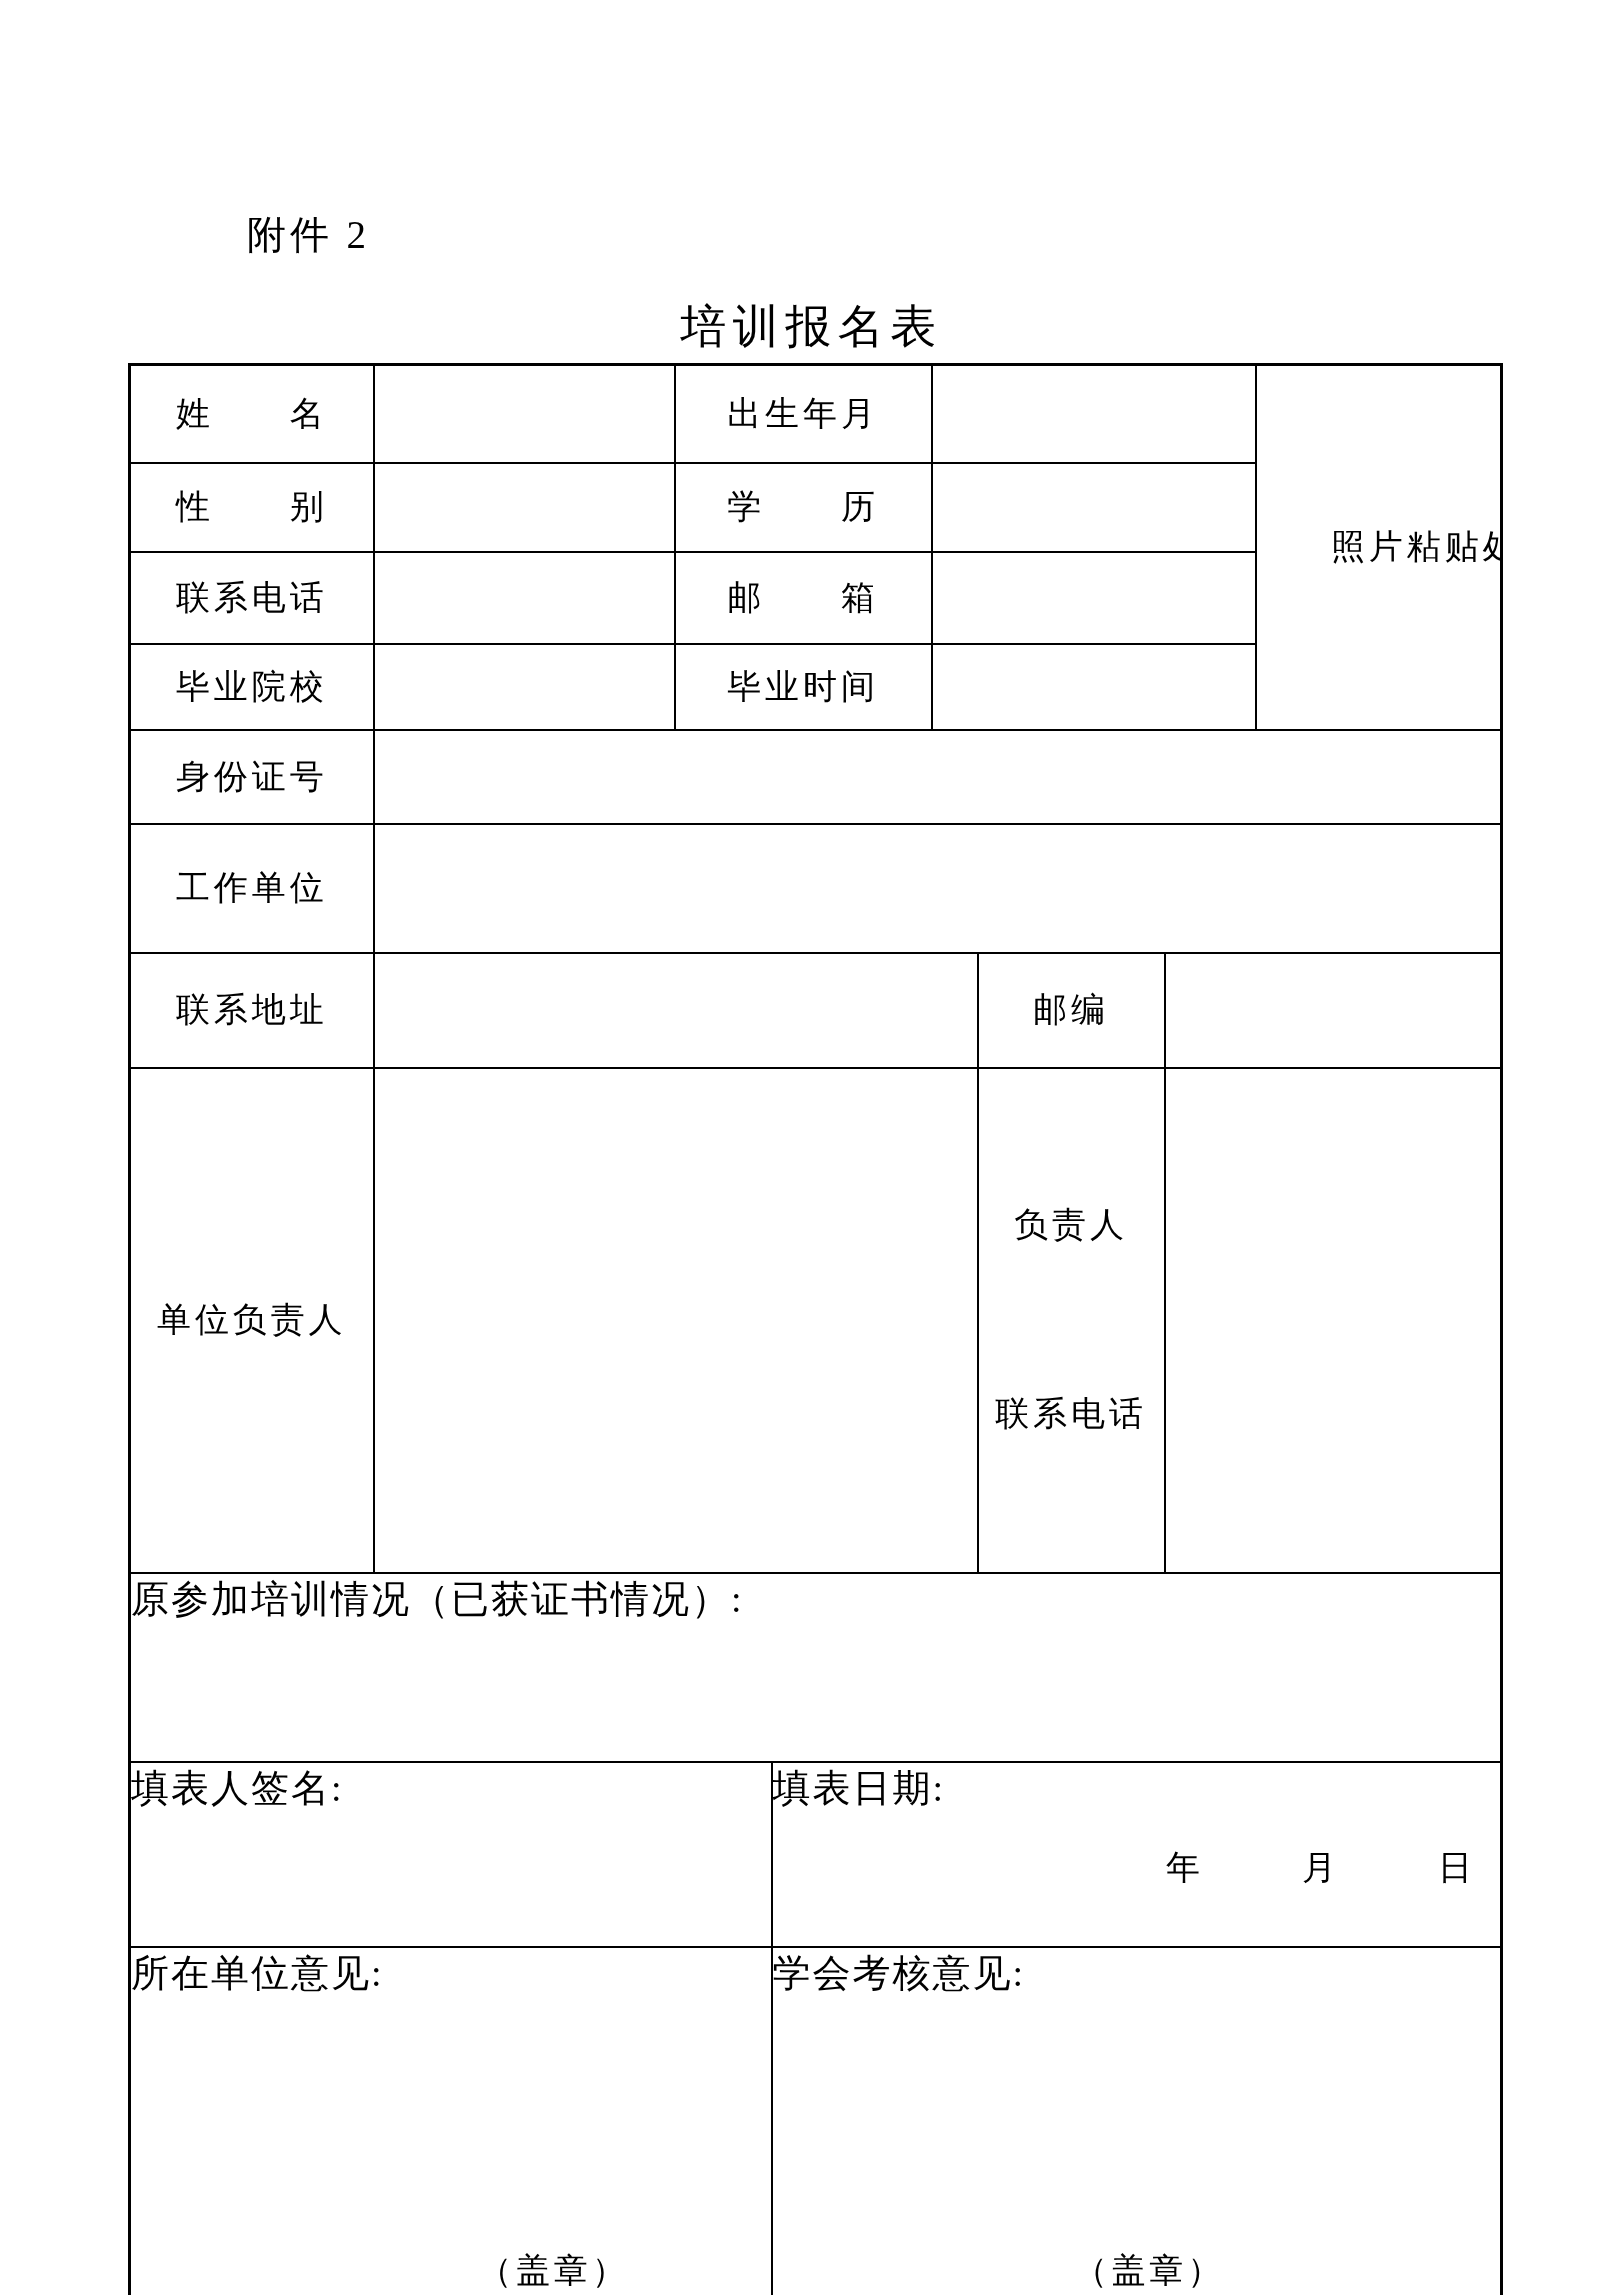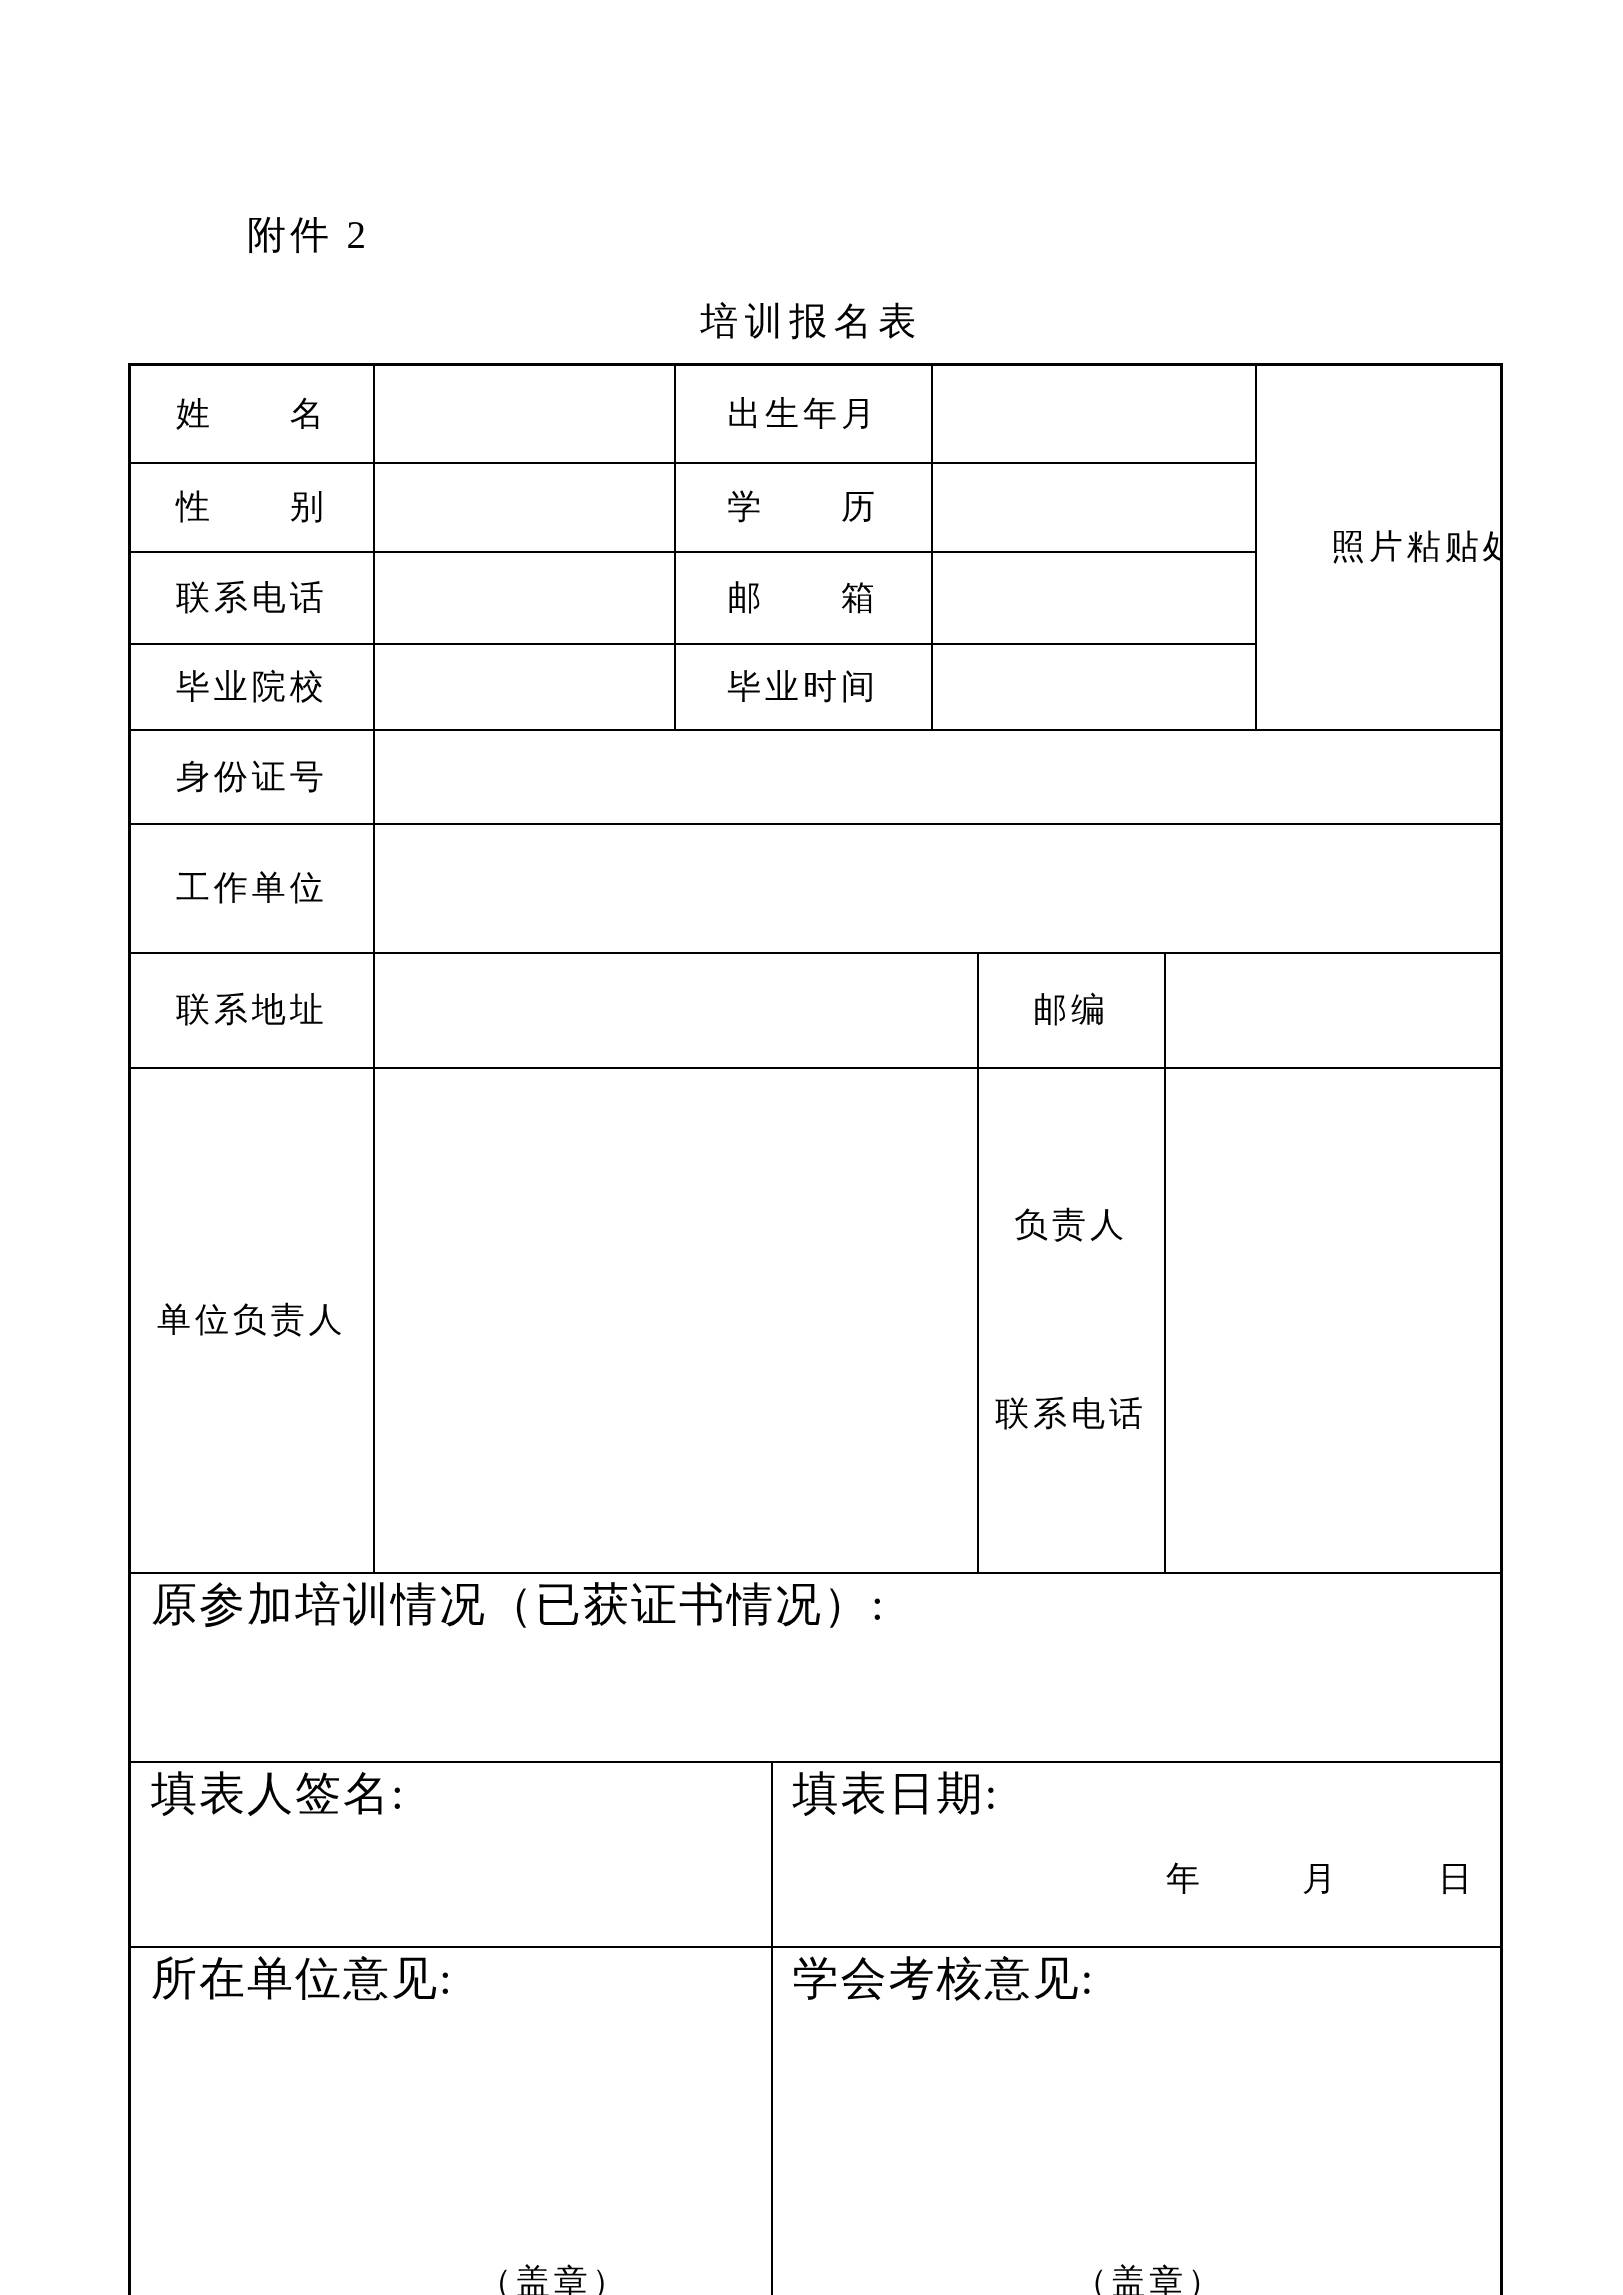--- a/index.html
+++ b/index.html
@@ -21,21 +21,21 @@
     font-size: 39px;
     letter-spacing: 3.9px;
     white-space: pre;
   }
   .doc-title {
     position: absolute;
     left: 0;
     top: 296px;
     width: 1623px;
     text-align: center;
-    font-size: 38px;
+    font-size: 46px;
     letter-spacing: 6.5px;
     font-weight: 500;
   }
   table.form {
     position: absolute;
     left: 128px;
     top: 363px;
     width: 1371px;
     border-collapse: collapse;
     table-layout: fixed;
@@ -55,24 +55,23 @@
     letter-spacing: 3.9px;
     white-space: pre;
   }
   td.topcell {
     vertical-align: top;
     text-align: left;
     padding: 17px 14.4px;
     font-size: 34px;
   }
   .cell-label {
-    font-size: 46px;
+    font-size: 38px;
     letter-spacing: 2px;
     white-space: pre;
-    padding-left: 20px;
   }
   .two-line {
     line-height: 1.85;
     margin-top: 39px;
   }
   .date-line {
     margin-top: 31px;
     text-align: right;
     padding-right: 28px;
     font-size: 34px;

